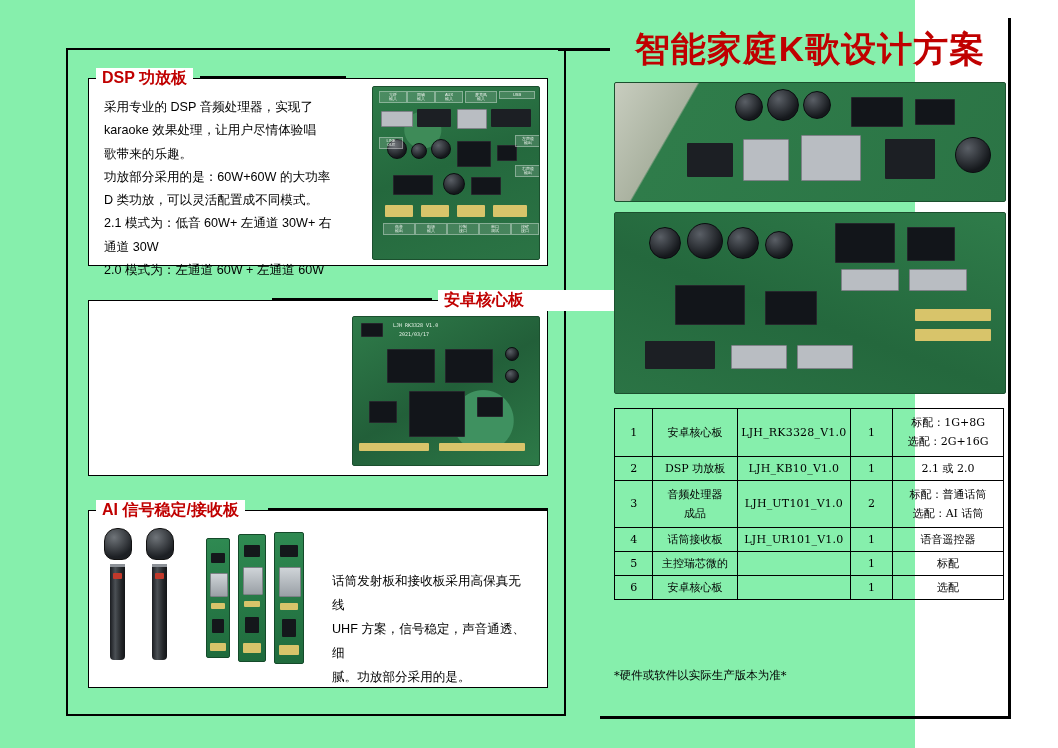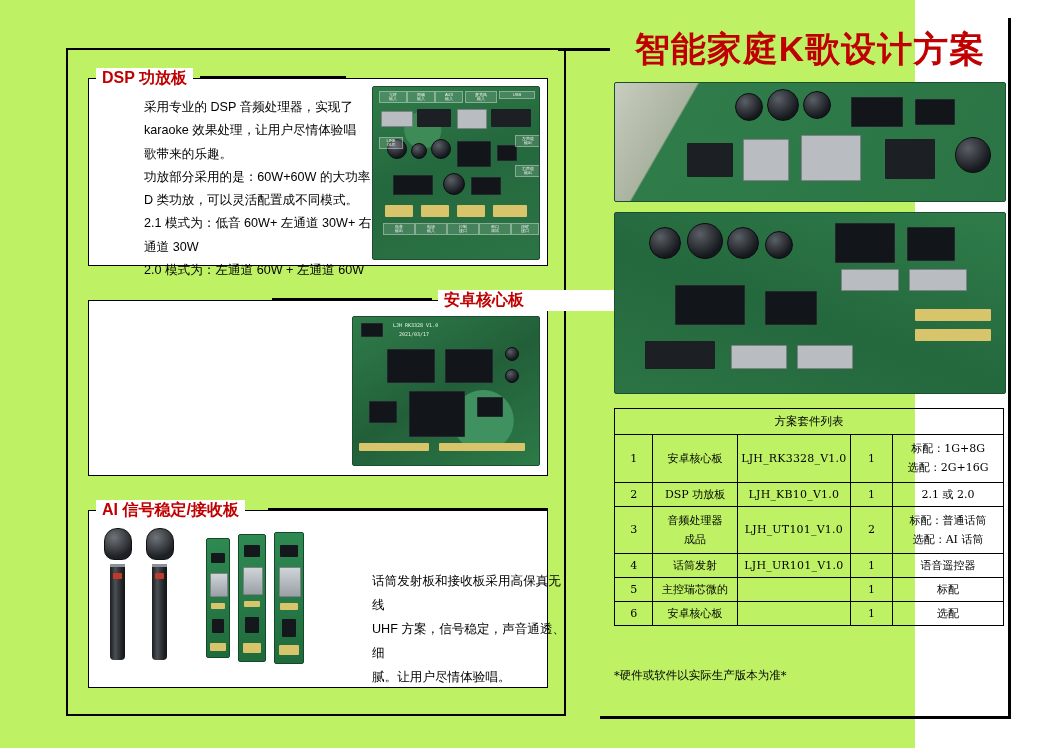--- a/index.html
+++ b/index.html
@@ -11,21 +11,21 @@
     width: 1058px;
     height: 748px;
     font-family: "Liberation Sans", sans-serif;
     overflow: hidden;
     position: relative;
   }
   #page {
     position: relative;
     width: 915px;
     height: 748px;
-    background: #bef264;
+    background: #86efac;
   }
 
   
   .title {
     position: absolute;
     left: 600px;
     top: 26px;
     width: 420px;
     text-align: center;
     font-size: 35px;
@@ -98,21 +98,20 @@
   .sec2-title { right: 0; left: 438px; top: 290px; }
   .sec3 { left: 88px; top: 510px; width: 460px; height: 178px; }
   .sec3-title { left: 96px; top: 500px; }
 
   .body-text {
     position: absolute;
     font-size: 12.6px;
     line-height: 1.85;
     color: #000000;
     white-space: pre-line;
-    margin-left: 40px;
   }
   .t1 { left: 104px; top: 96px; width: 260px; }
   .t2 { left: 102px; top: 320px; width: 230px; }
   .t3 { left: 332px; top: 570px; width: 200px; line-height: 1.9; }
 
   
   .pcb {
     position: absolute;
     border-radius: 2px;
     overflow: hidden;
@@ -373,21 +372,21 @@
     <div class="pad" style="left:86px; top:126px; width:86px; height:8px;"></div>
     <div class="cap" style="left:152px; top:30px; width:12px; height:12px;"></div>
     <div class="cap" style="left:152px; top:52px; width:12px; height:12px;"></div>
   </div>
 
   <div class="sec sec3"></div>
   <div class="sec-title sec3-title">AI 信号稳定/接收板</div>
   <div class="sec-rule" style="left:268px; top:508px; width:280px;"></div>
   <div class="body-text t3">话筒发射板和接收板采用高保真无线
 UHF 方案，信号稳定，声音通透、细
-腻。让用户尽情体验唱。</div>
+腻。功放部分采用的是。</div>
 
   <div class="mic" style="left:104px; top:528px;">
     <div class="mic-head"></div>
     <div class="mic-body">
       <div class="mic-ring"></div>
       <div class="mic-btn"></div>
     </div>
   </div>
   <div class="mic" style="left:146px; top:528px;">
     <div class="mic-head"></div>
@@ -453,23 +452,20 @@
   <div class="table-wrap">
     <table class="parts">
       <colgroup>
         <col class="col-0">
           <col class="col-1">
           <col class="col-2">
           <col class="col-3">
           <col class="col-4">
       </colgroup>
       <tbody>
-        <tr class="caption-row">
-          <td colspan="5">方案套件列表</td>
-        </tr>
         <tr>
           <td>1</td>
           <td>安卓核心板</td>
           <td class="mono-pcb">LJH_RK3328_V1.0</td>
           <td>1</td>
           <td class="two-line">标配：1G+8G
 选配：2G+16G</td>
         </tr>
         <tr>
           <td>2</td>
@@ -482,21 +478,21 @@
           <td>3</td>
           <td class="two-line">音频处理器
 成品</td>
           <td class="mono-pcb">LJH_UT101_V1.0</td>
           <td>2</td>
           <td class="two-line">标配：普通话筒
 选配：AI 话筒</td>
         </tr>
         <tr>
           <td>4</td>
-          <td>话筒发射</td>
+          <td>话筒接收板</td>
           <td class="mono-pcb">LJH_UR101_V1.0</td>
           <td>1</td>
           <td>语音遥控器</td>
         </tr>
         <tr>
           <td>5</td>
           <td>主控瑞芯微的</td>
           <td class="mono-pcb"></td>
           <td>1</td>
           <td>标配</td>

